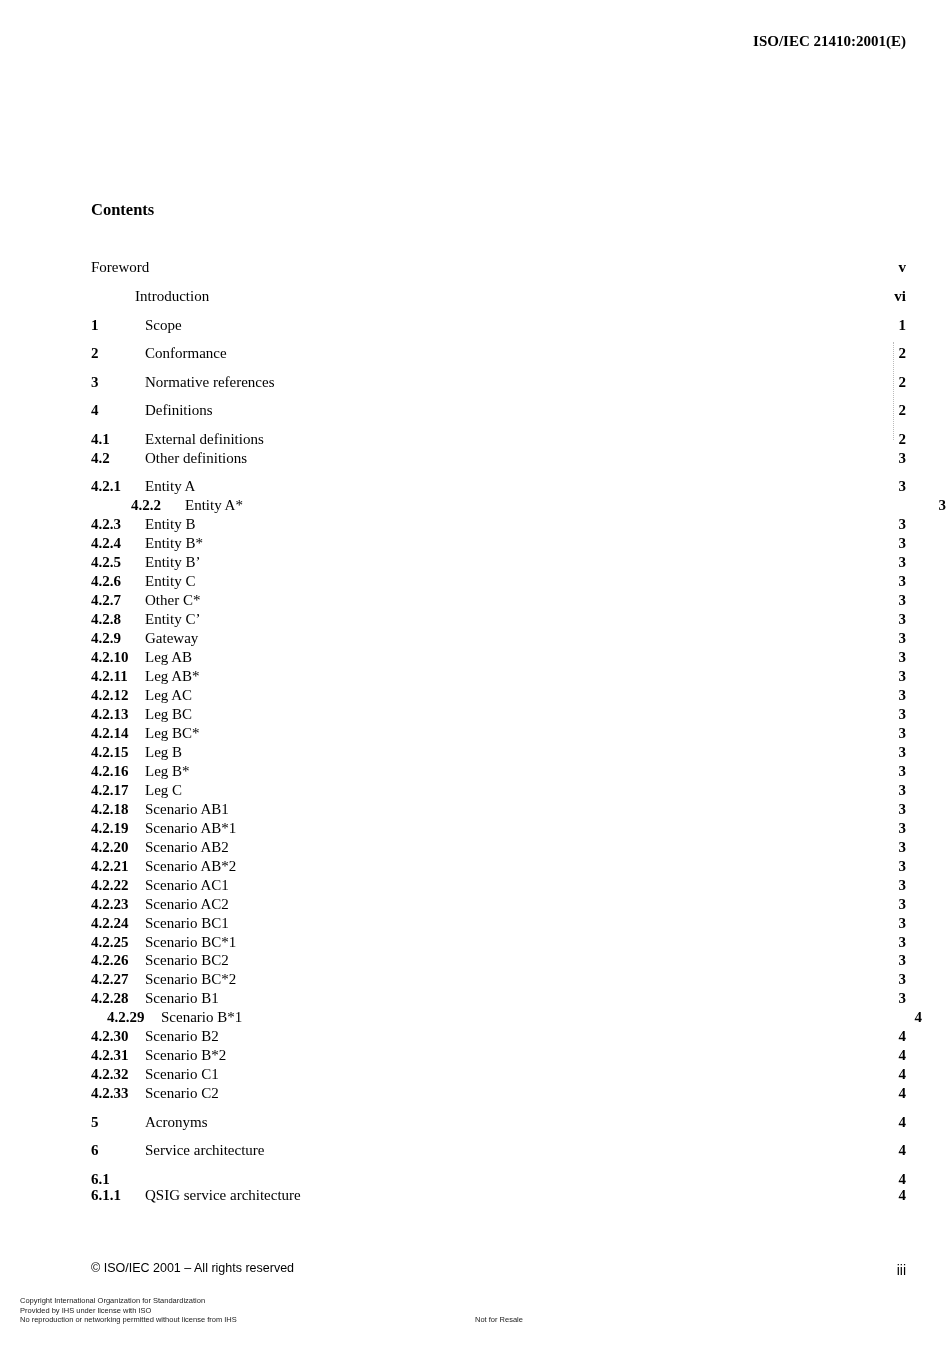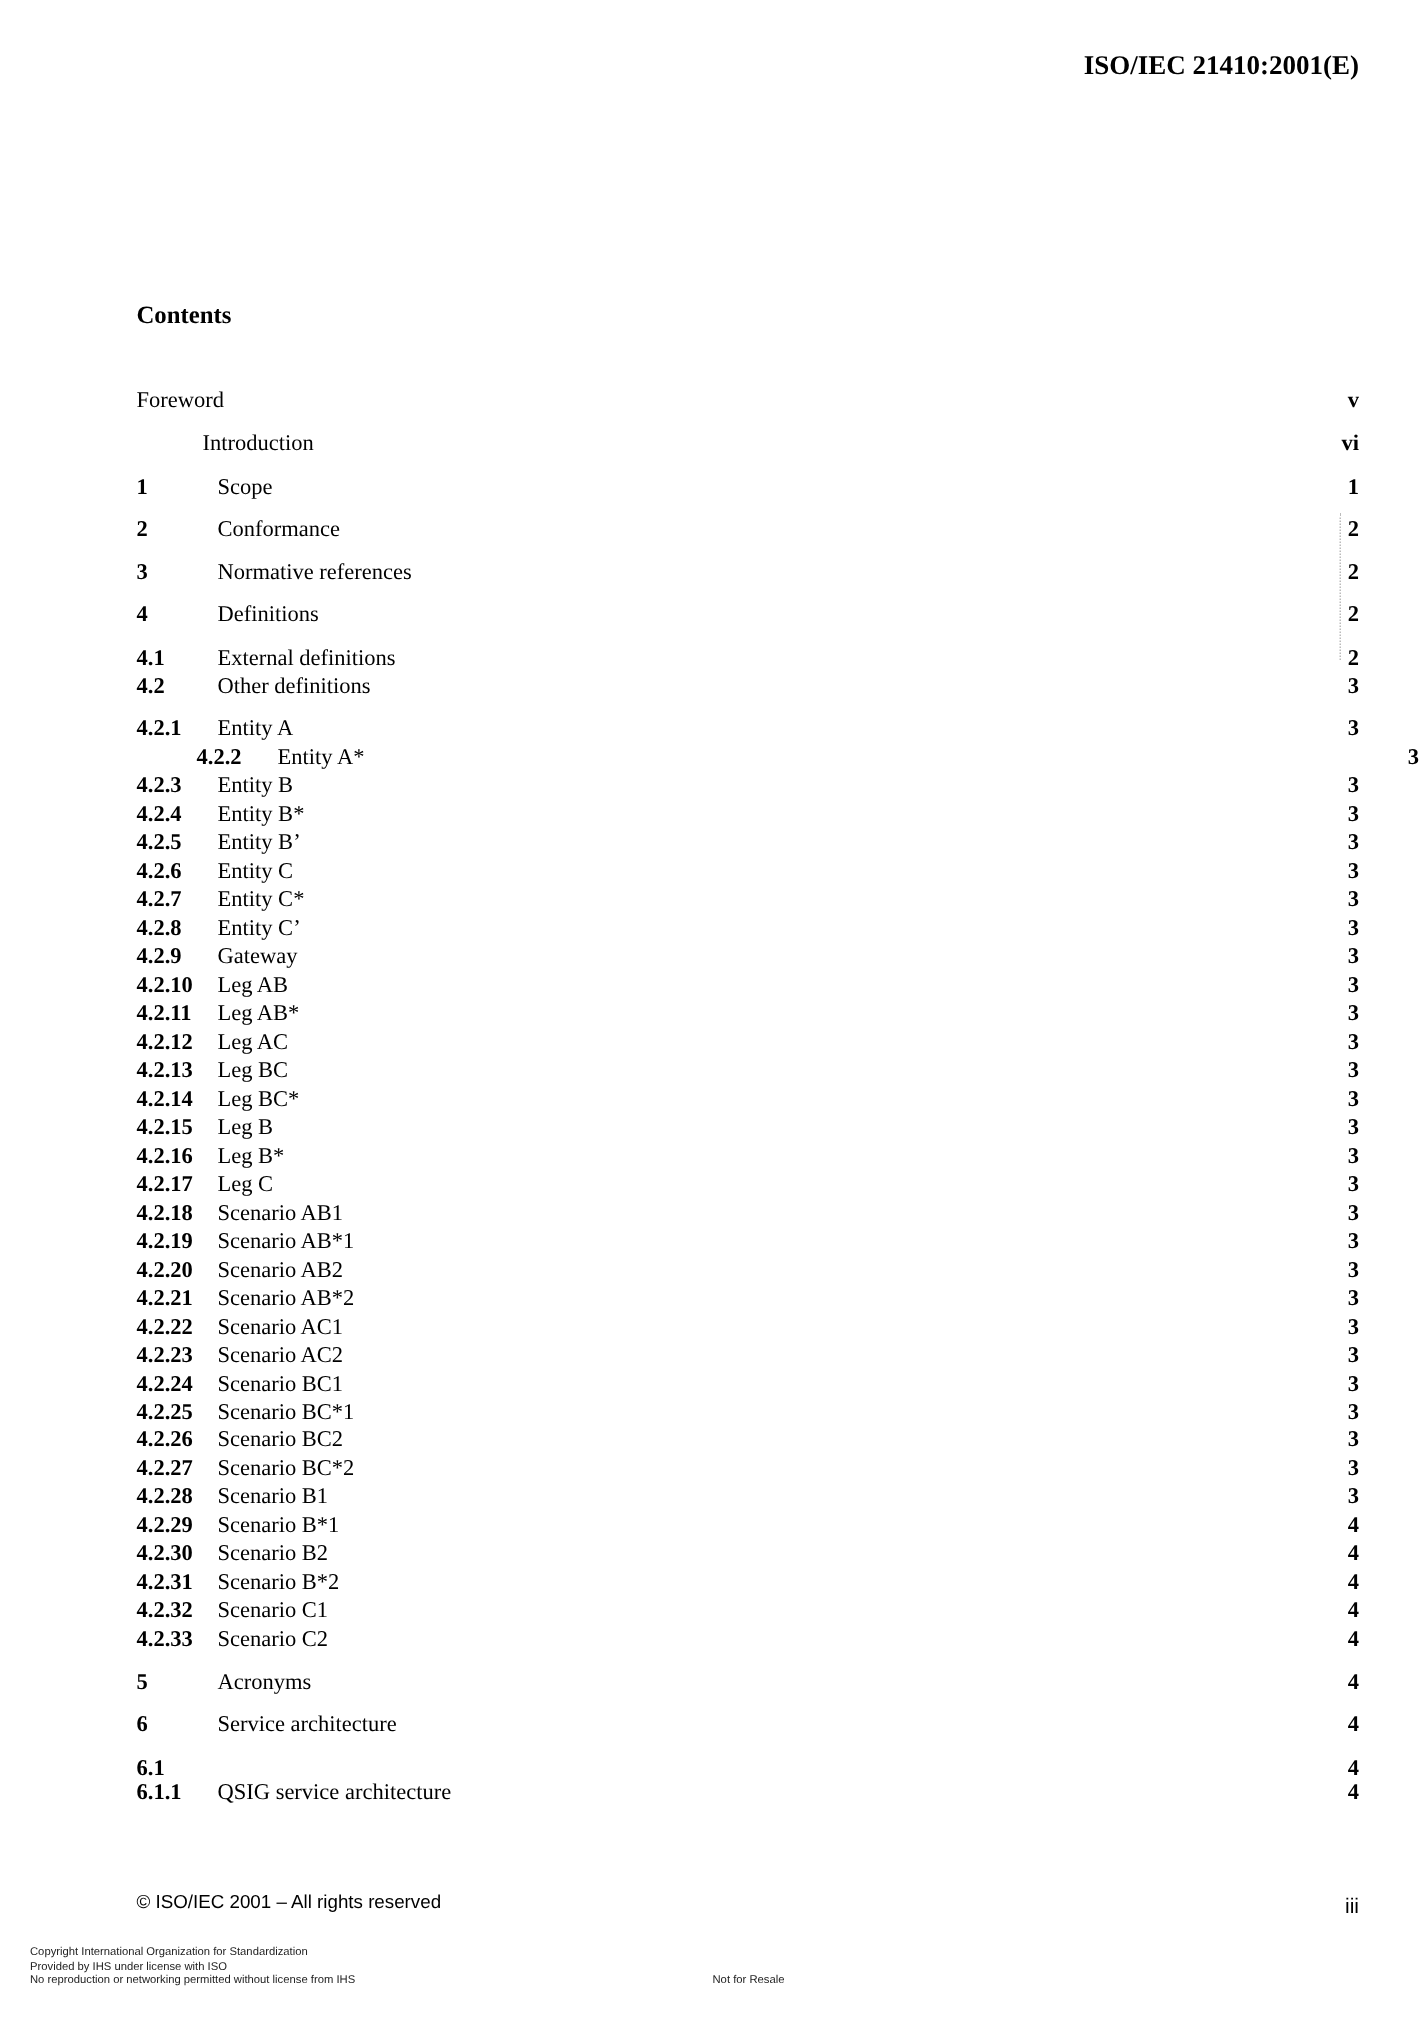--- a/index.html
+++ b/index.html
@@ -13,21 +13,21 @@
       position: relative;
       overflow: hidden;
       color: #000000;
       font-family: "Liberation Serif", serif;
     }
     .doc-id {
       position: absolute;
       top: 33px;
       right: 44px;
       font-weight: bold;
-      font-size: 18px;
+      font-size: 15px;
     }
     .contents-title {
       position: absolute;
       top: 200px;
       left: 91px;
       font-weight: bold;
       font-size: 16.5px;
     }
     .toc-row {
       position: absolute;
@@ -163,21 +163,21 @@
       <span class="toc-title">Entity B’</span>
       <span class="toc-page">3</span>
     </div>
     <div class="toc-row" style="top: 572px;">
       <span class="toc-num">4.2.6</span>
       <span class="toc-title">Entity C</span>
       <span class="toc-page">3</span>
     </div>
     <div class="toc-row" style="top: 591px;">
       <span class="toc-num">4.2.7</span>
-      <span class="toc-title">Entity C*</span>
+      <span class="toc-title">Other C*</span>
       <span class="toc-page">3</span>
     </div>
     <div class="toc-row" style="top: 610px;">
       <span class="toc-num">4.2.8</span>
       <span class="toc-title">Entity C’</span>
       <span class="toc-page">3</span>
     </div>
     <div class="toc-row" style="top: 629px;">
       <span class="toc-num">4.2.9</span>
       <span class="toc-title">Gateway</span>
@@ -271,21 +271,21 @@
     <div class="toc-row" style="top: 970px;">
       <span class="toc-num">4.2.27</span>
       <span class="toc-title">Scenario BC*2</span>
       <span class="toc-page">3</span>
     </div>
     <div class="toc-row" style="top: 989px;">
       <span class="toc-num">4.2.28</span>
       <span class="toc-title">Scenario B1</span>
       <span class="toc-page">3</span>
     </div>
-    <div class="toc-row" style="top: 1008px;">
+    <div class="toc-row" style="top: 1008px; margin-left: 16px;">
       <span class="toc-num">4.2.29</span>
       <span class="toc-title">Scenario B*1</span>
       <span class="toc-page">4</span>
     </div>
     <div class="toc-row" style="top: 1027px;">
       <span class="toc-num">4.2.30</span>
       <span class="toc-title">Scenario B2</span>
       <span class="toc-page">4</span>
     </div>
     <div class="toc-row" style="top: 1046px;">

